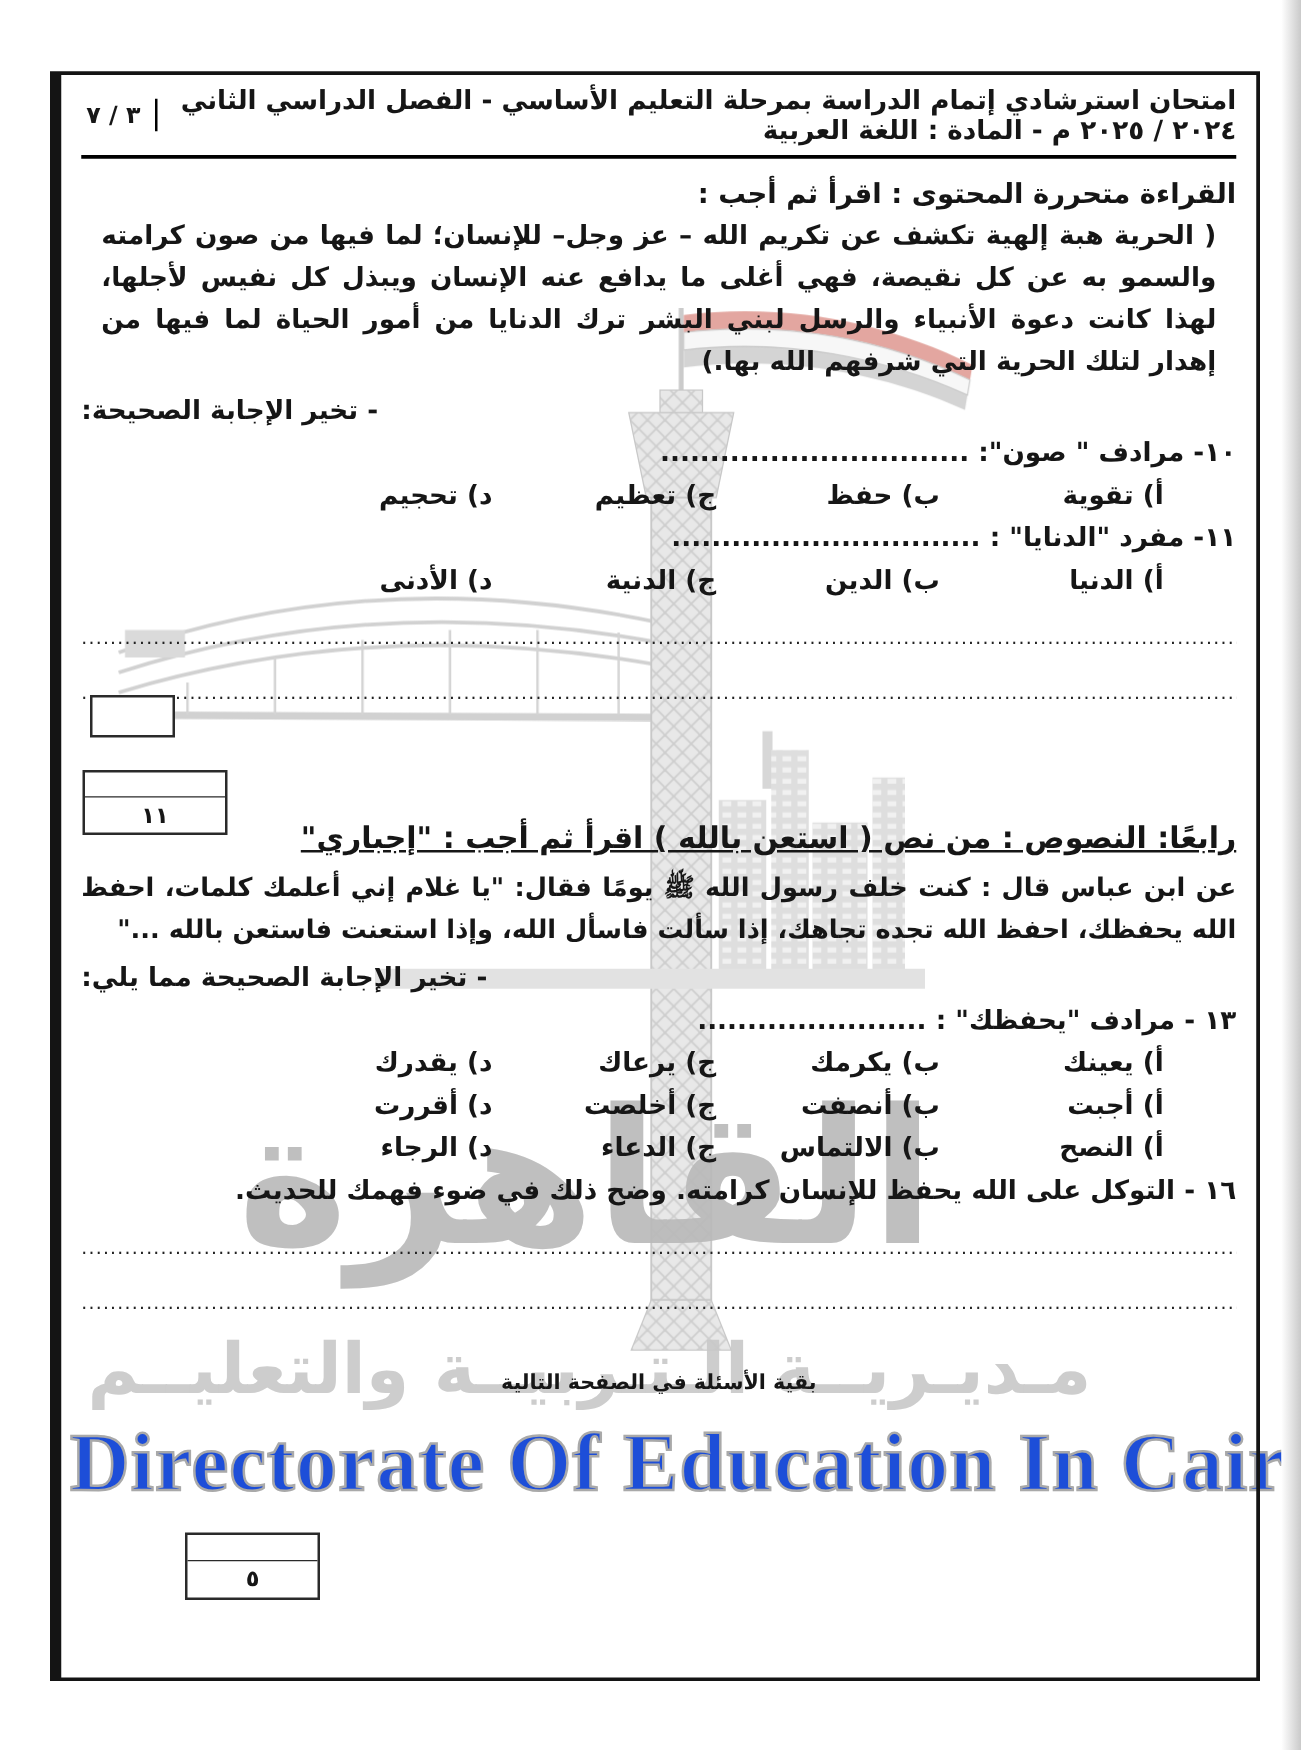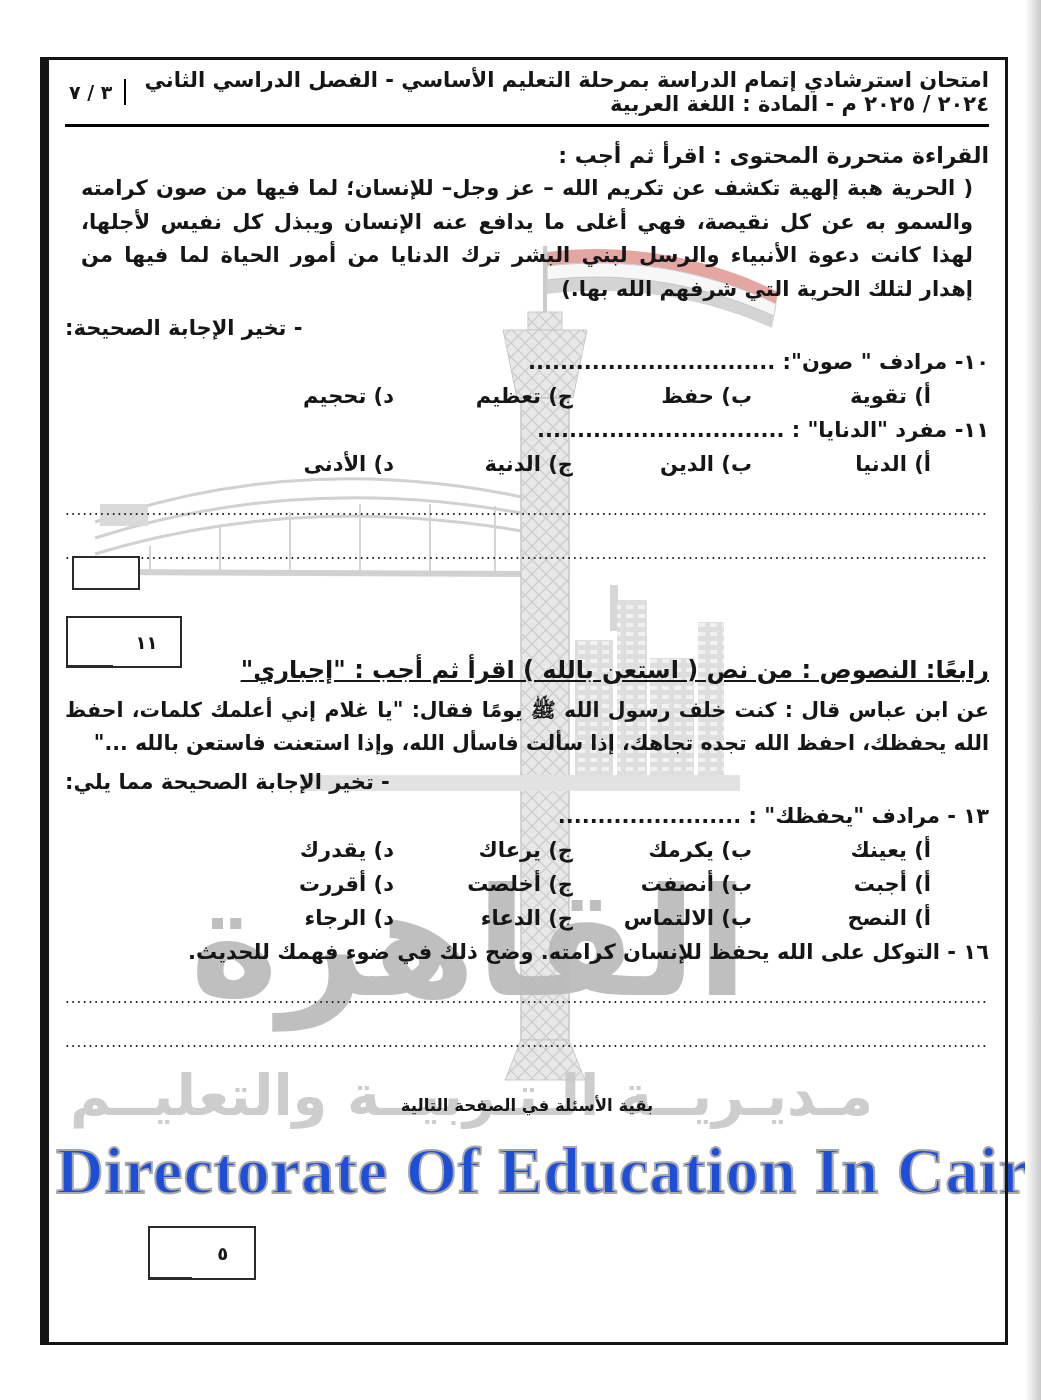--- a/index.html
+++ b/index.html
@@ -56,21 +56,21 @@
   .hadith{font-size:20.5px;font-weight:700;line-height:1.6;text-align:justify;margin:2px 0;}
   .footer-note{margin-top:44px;text-align:center;font-size:16.5px;font-weight:700;}
 
   
   .mini-box{
     position:absolute;left:72px;top:556px;width:64px;height:30px;
     border:2px solid #2a2a2a;background:#fff;z-index:2;
   }
   .score-box{
     position:absolute;border:2px solid #2a2a2a;background:#fff;z-index:2;
-    display:flex;flex-direction:row;
+    display:flex;flex-direction:column;
   }
   .score-box .cell-top{flex:0 0 40%;border-bottom:1.5px solid #2a2a2a;}
   .score-box .cell-val{
     flex:1;display:flex;align-items:center;justify-content:center;
     font-size:18px;font-weight:700;
   }
   #box-11{left:66px;top:616px;width:112px;height:48px;}
   #box-5{left:148px;top:1226px;width:104px;height:50px;}
 </style>
 </head>

